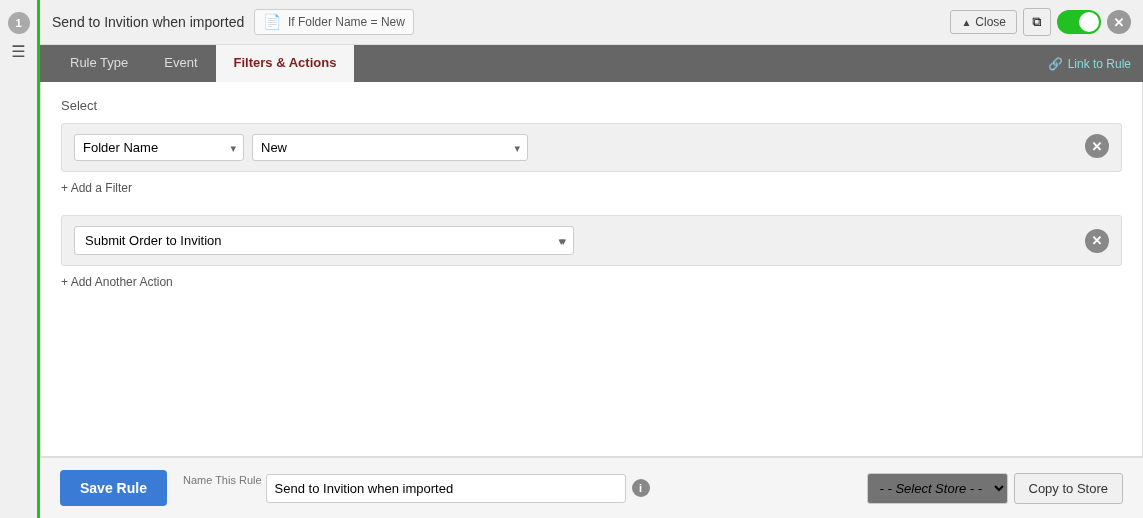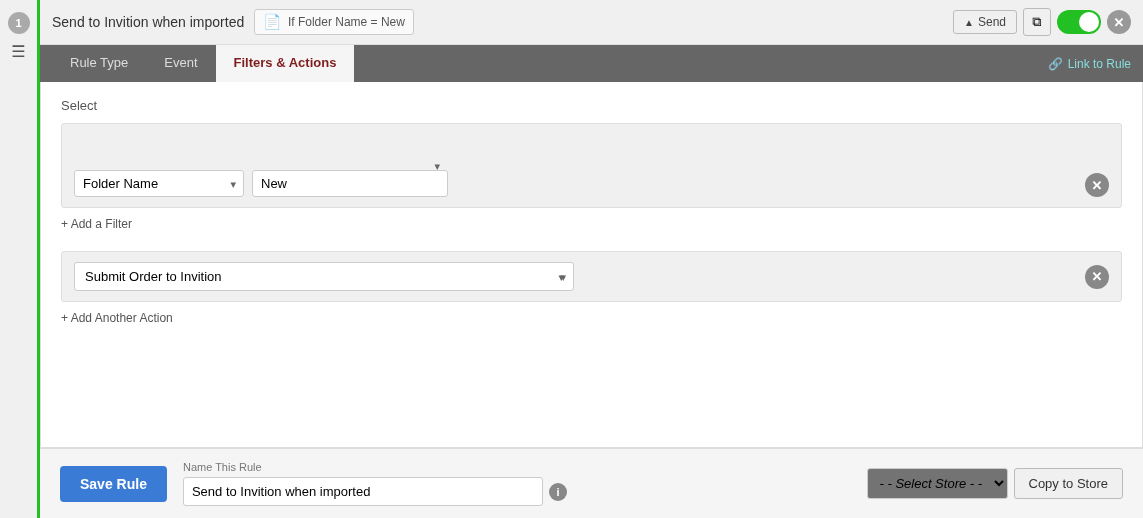--- a/index.html
+++ b/index.html
@@ -203,21 +203,21 @@
 
     .section-title {
       font-size: 13px;
       color: #555;
       margin-bottom: 10px;
       font-weight: normal;
     }
 
     .filter-row {
       display: flex;
-      align-items: flex-end;
+      align-items: flex-start;
       background: #f0f0f0;
       border: 1px solid #ddd;
       padding: 10px 12px;
       border-radius: 3px;
       gap: 8px;
       margin-bottom: 8px;
     }
 
     .filter-select {
       background: white;
@@ -232,22 +232,21 @@
 
     .filter-field-select {
       width: 170px;
     }
 
     .filter-op-select {
       width: 150px;
     }
 
     .filter-val-select {
-      width: 196px;
-      margin-top: 36px;
+      width: 276px;
     }
 
     .select-wrapper {
       position: relative;
       display: inline-block;
     }
 
     .select-wrapper::after {
       content: '▾';
       position: absolute;
@@ -326,21 +325,21 @@
       padding: 10px 20px;
       border-radius: 4px;
       cursor: pointer;
       font-size: 14px;
       font-weight: bold;
       min-width: 100px;
     }
 
     .name-rule-section {
       display: flex;
-      flex-direction: column;
+      flex-direction: row;
       gap: 4px;
     }
 
     .name-rule-label {
       font-size: 11px;
       color: #777;
     }
 
     .name-rule-input-wrap {
       display: flex;
@@ -417,21 +416,21 @@
       <div class="title-left">
         <span class="rule-title">Send to Invition when imported</span>
         <div class="condition-badge">
           <span style="font-size:15px;">📄</span>
           <span>If Folder Name = New</span>
         </div>
       </div>
       <div class="title-right">
         <button class="close-btn">
           <span class="chevron-up">▲</span>
-          <span>Send</span>
+          <span>Close</span>
         </button>
         <div class="window-btn">⧉</div>
         <div class="toggle-switch">
           <div class="toggle-thumb"></div>
         </div>
         <div class="close-x">✕</div>
       </div>
     </div>
 
     <div class="tabs-bar">

